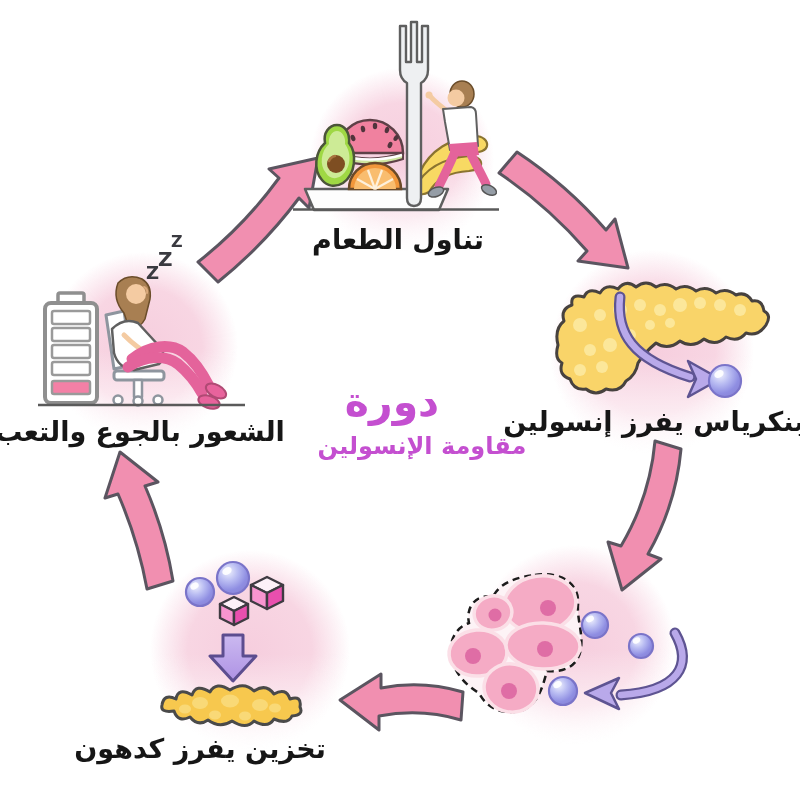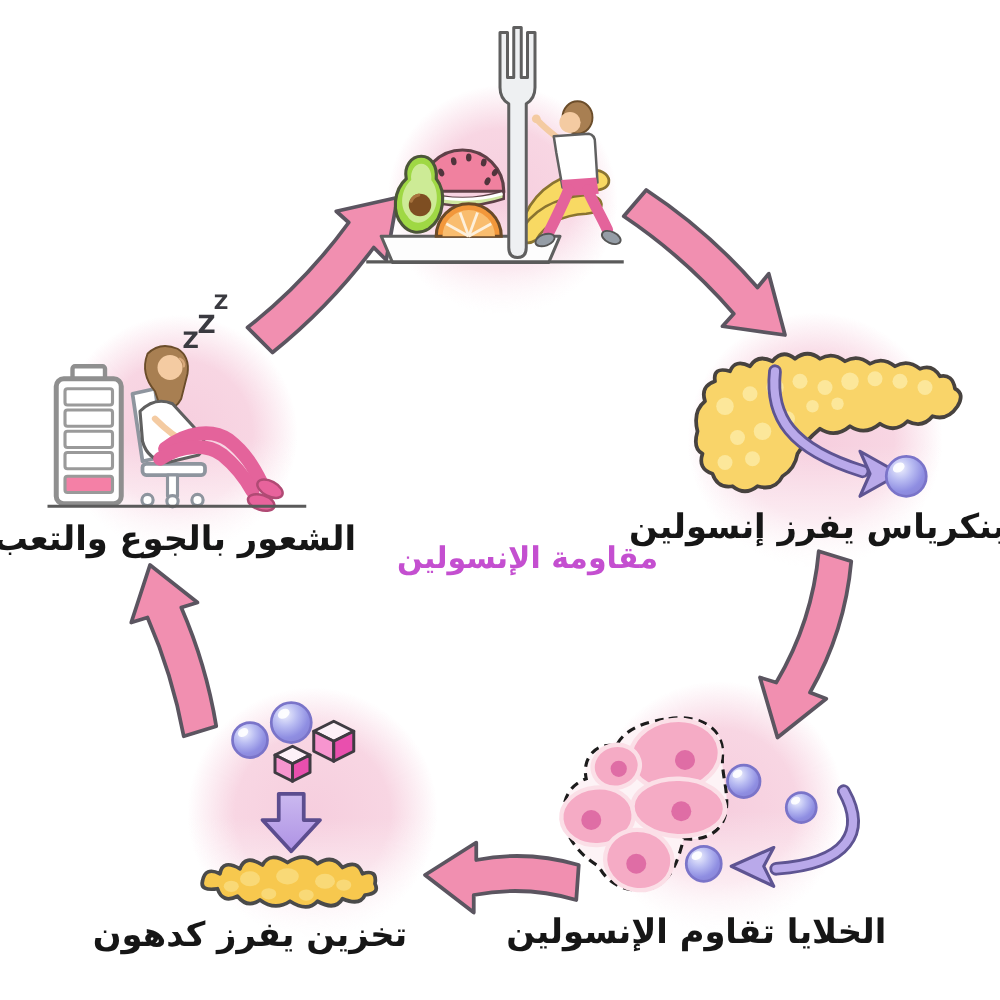--- a/index.html
+++ b/index.html
@@ -259,20 +259,21 @@
       <ellipse cx="186" cy="158" rx="11" ry="6" transform="rotate(28 186 158)" fill="#e8639c" stroke="#b04a74" stroke-width="2"></ellipse>
       <ellipse cx="179" cy="169" rx="11" ry="6" transform="rotate(18 179 169)" fill="#e8639c" stroke="#b04a74" stroke-width="2"></ellipse>
     </g>
     <line x1="8" y1="172" x2="215" y2="172" stroke="#5a5a5a" stroke-width="2.5"></line>
   </svg>
 
   <span class="zzz z1">Z</span>
   <span class="zzz z2">Z</span>
   <span class="zzz z3">Z</span>
 
+  <div class="title title-1">دورة</div>
   <div class="title title-2">مقاومة الإنسولين</div>
 
+  <div class="label" style="left:398px;top:224px" dir="rtl">تناول الطعام</div>
   <div class="label" style="left:664px;top:406px" dir="rtl">البنكرياس يفرز إنسولين</div>
-  <div class="label" style="left:557px;top:730px" dir="rtl">الخلايا تقاوم الإنسولين</div>
   <div class="label" style="left:200px;top:733px" dir="rtl">تخزين يفرز كدهون</div>
   <div class="label" style="left:140px;top:416px" dir="rtl">الشعور بالجوع والتعب</div>
 
 </div>
 
 </body></html>

